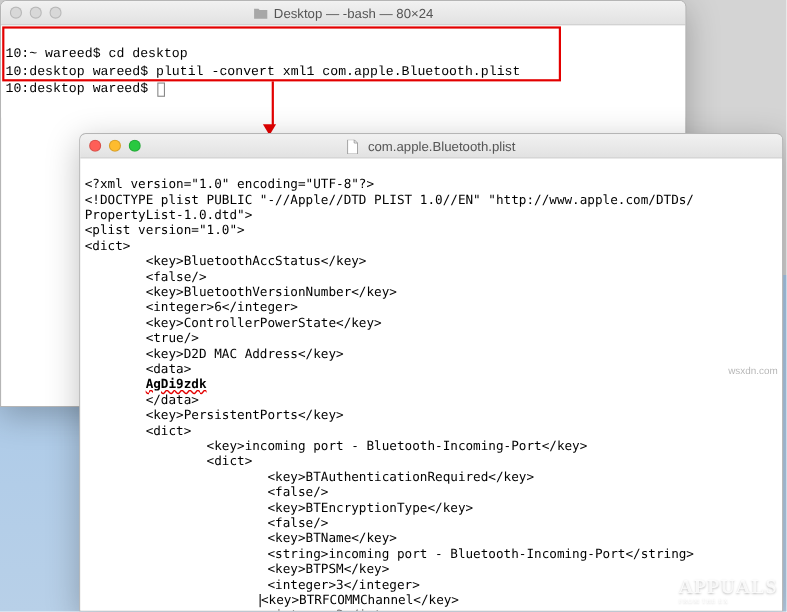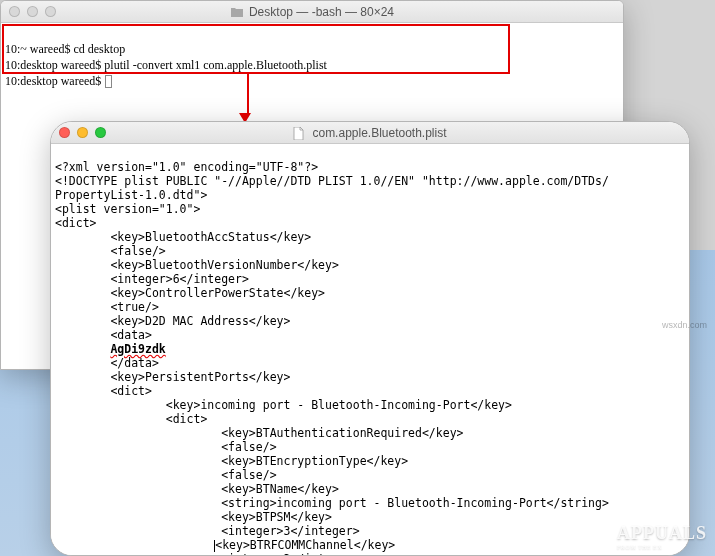--- a/index.html
+++ b/index.html
@@ -52,21 +52,21 @@
       justify-content: center;
       align-items: center;
       gap: 5px;
       pointer-events: none;
     }
     .folder-icon, .file-icon {
       width: 14px; height: 12px;
     }
     .folder-icon svg, .file-icon svg { display: block; }
     .term-body {
-      font-family: Liberation Serif, serif;
+      font-family: Liberation Mono, monospace;
       font-size: 12px;
       line-height: 16px;
       color: #000;
       padding: 2px 4px;
       background: #fff;
       white-space: pre;
     }
     .highlight-box {
       position: absolute;
       border: 2px solid #e30000;
@@ -126,21 +126,21 @@
     .watermark-sub {
       display: block;
       font-size: 6px;
       font-weight: 400;
       letter-spacing: 0.5px;
       opacity: 0.8;
     }
     .small-watermark {
       position: absolute;
       right: 8px;
-      bottom: 226px;
+      bottom: 214px;
       font-size: 9px;
       color: rgba(0,0,0,0.3);
       font-family: Arial, sans-serif;
       writing-mode: horizontal-tb;
       margin-top: 32px;
     }
     .caret {
       display: inline-block;
       width: 1px; height: 12px;
       background: #000;
@@ -173,21 +173,21 @@
   </div>
 </div>
 
 <div class="highlight-box" style="left:2px; top:24px; width:508px; height:50px;"></div>
 
 <div class="arrow" style="left:244px; top:74px;">
   <div class="arrow-line" style="height:40px;"></div>
   <div class="arrow-head"></div>
 </div>
 
-<div class="window" style="left:50px; top:121px; width:640px; height:435px;border-radius:22px;">
+<div class="window" style="left:72px; top:121px; width:640px; height:435px;">
   <div class="titlebar">
     <div class="traffic-lights">
       <div class="light red"></div>
       <div class="light yellow"></div>
       <div class="light green"></div>
     </div>
     <div class="title-center">
       <span class="file-icon">
         <svg width="11" height="13" viewBox="0 0 11 13">
             <path d="M1 0 h6 l3 3 v10 h-9 z" fill="#fff" stroke="#999" stroke-width="0.8"></path>

